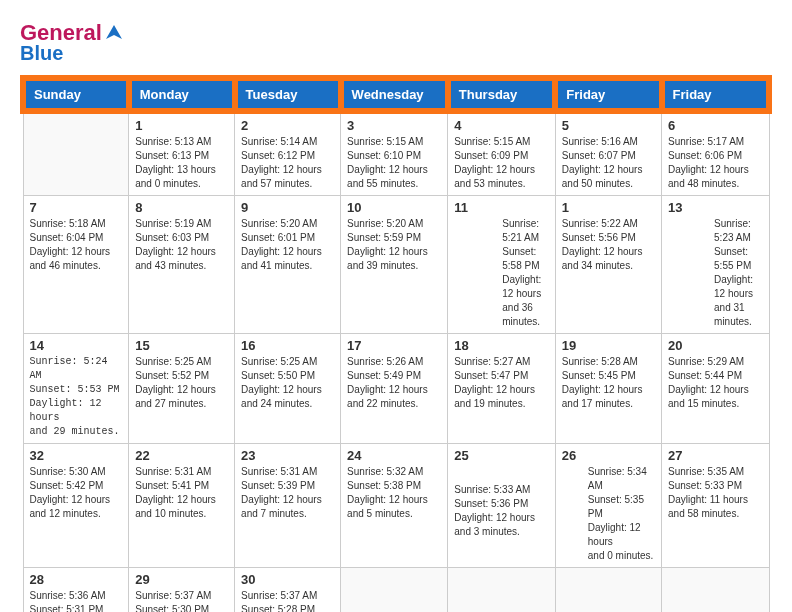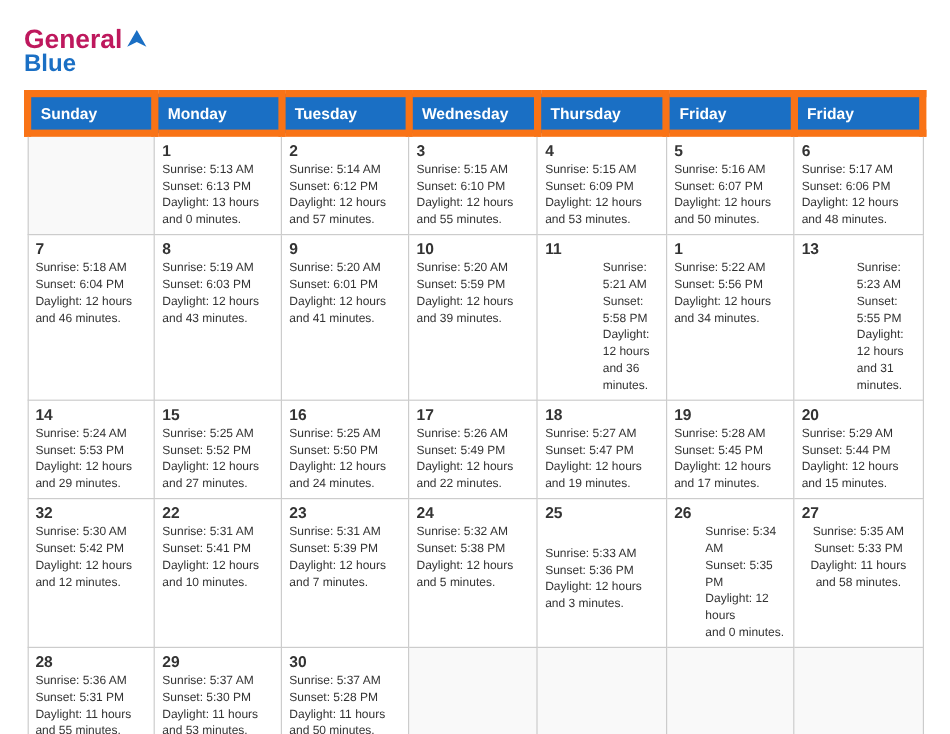--- a/index.html
+++ b/index.html
@@ -194,21 +194,21 @@
           <span class="day-number">13</span>
           <div class="day-info" style="white-space: pre-line; margin-left: 46px;">Sunrise: 5:23 AM
 Sunset: 5:55 PM
 Daylight: 12 hours
 and 31 minutes.</div>
         </td>
       </tr>
       <tr>
         <td>
           <span class="day-number">14</span>
-          <div class="day-info" style="white-space: pre-line;">Sunrise: 5:24 AM
+          <div class="day-info" style="white-space: pre-line; font-family: Liberation Mono, monospace;">Sunrise: 5:24 AM
 Sunset: 5:53 PM
 Daylight: 12 hours
 and 29 minutes.</div>
         </td>
         <td>
           <span class="day-number">15</span>
           <div class="day-info" style="white-space: pre-line;">Sunrise: 5:25 AM
 Sunset: 5:52 PM
 Daylight: 12 hours
 and 27 minutes.</div>
@@ -287,21 +287,21 @@
         </td>
         <td>
           <span class="day-number">26</span>
           <div class="day-info" style="white-space: pre-line; margin-left: 26px;">Sunrise: 5:34 AM
 Sunset: 5:35 PM
 Daylight: 12 hours
 and 0 minutes.</div>
         </td>
         <td>
           <span class="day-number">27</span>
-          <div class="day-info" style="white-space: pre-line; text-align: center;">Sunrise: 5:35 AM
+          <div class="day-info" style="white-space: pre-line;">Sunrise: 5:35 AM
 Sunset: 5:33 PM
 Daylight: 11 hours
 and 58 minutes.</div>
         </td>
       </tr>
       <tr>
         <td>
           <span class="day-number">28</span>
           <div class="day-info" style="white-space: pre-line;">Sunrise: 5:36 AM
 Sunset: 5:31 PM

